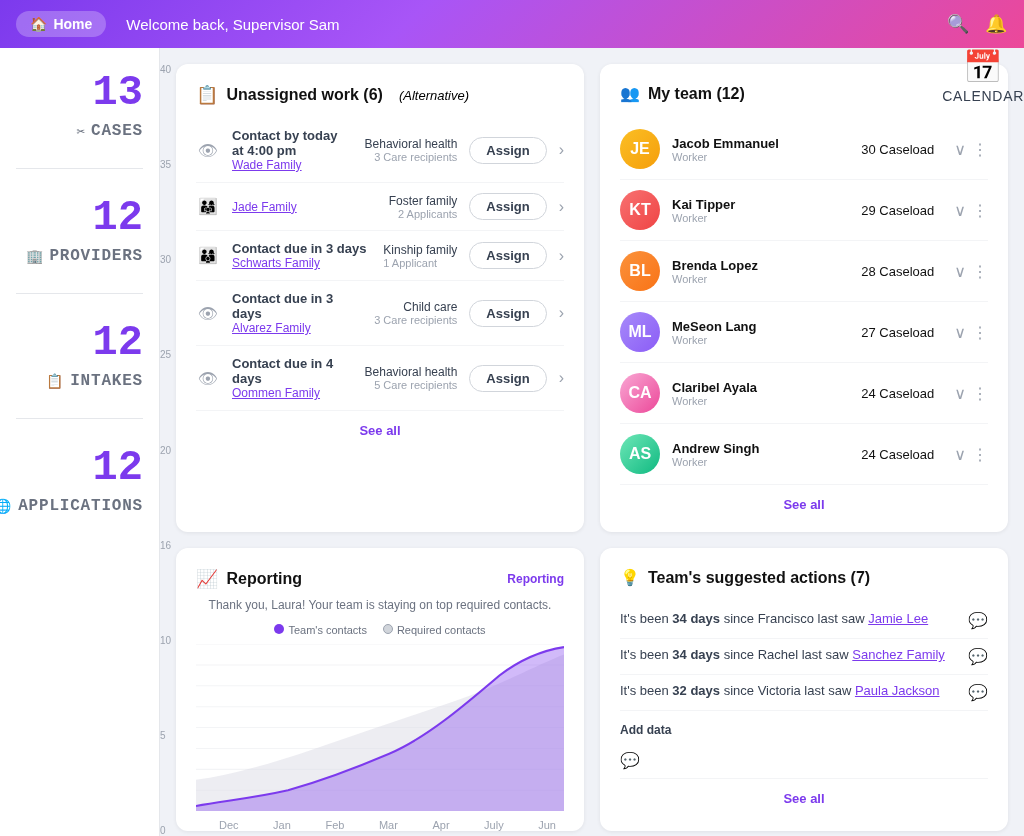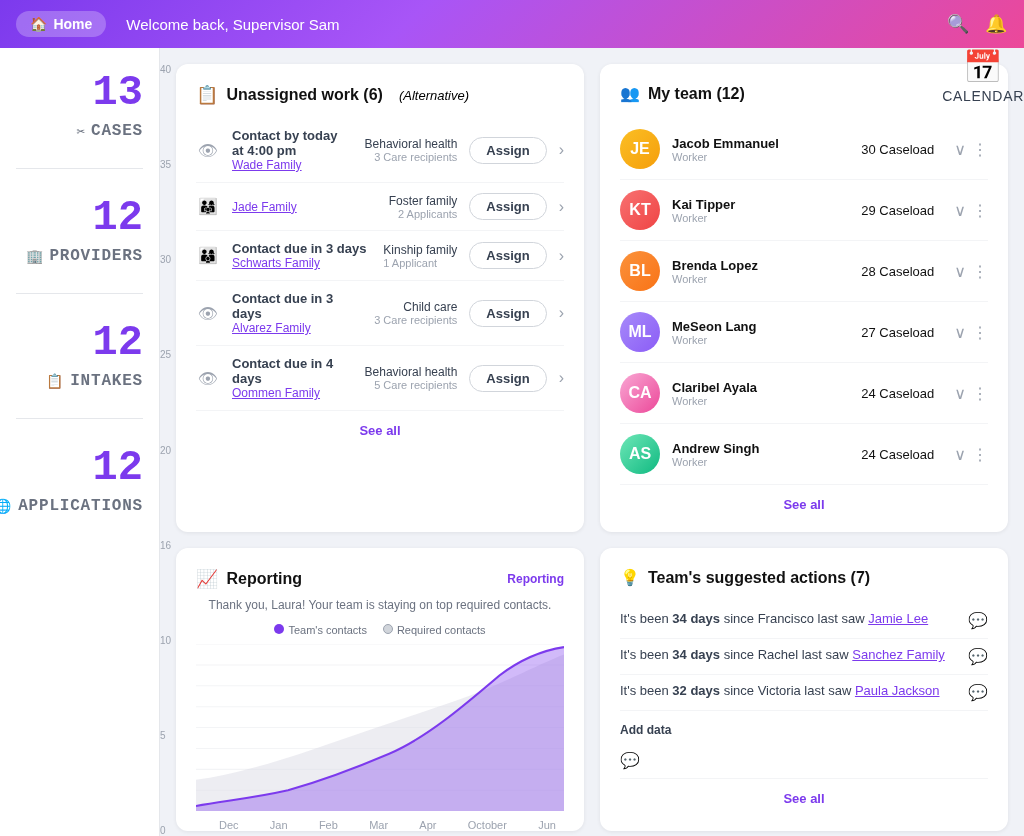--- a/index.html
+++ b/index.html
@@ -551,21 +551,21 @@
             <path d="M0,155 C30,150 60,148 100,140 C140,130 170,120 210,105 C250,90 290,60 330,30 C360,10 385,5 400,3 L400,160 L0,160 Z" fill="rgba(124,58,237,0.35)"></path>
 
             <path d="M0,155 C30,150 60,148 100,140 C140,130 170,120 210,105 C250,90 290,60 330,30 C360,10 385,5 400,3" fill="none" stroke="#7c3aed" stroke-width="2"></path>
           </svg>
           <div class="chart-labels">
             <span>Dec</span>
               <span>Jan</span>
               <span>Feb</span>
               <span>Mar</span>
               <span>Apr</span>
-              <span>October</span>
+              <span>July</span>
               <span>Jun</span>
           </div>
         </div>
       </div>
     </div>
 
     <div class="card" style="grid-column:2; grid-row:2;">
       <div class="card-title">
         <span>💡</span>
         <span>Team's suggested actions (7)</span>

